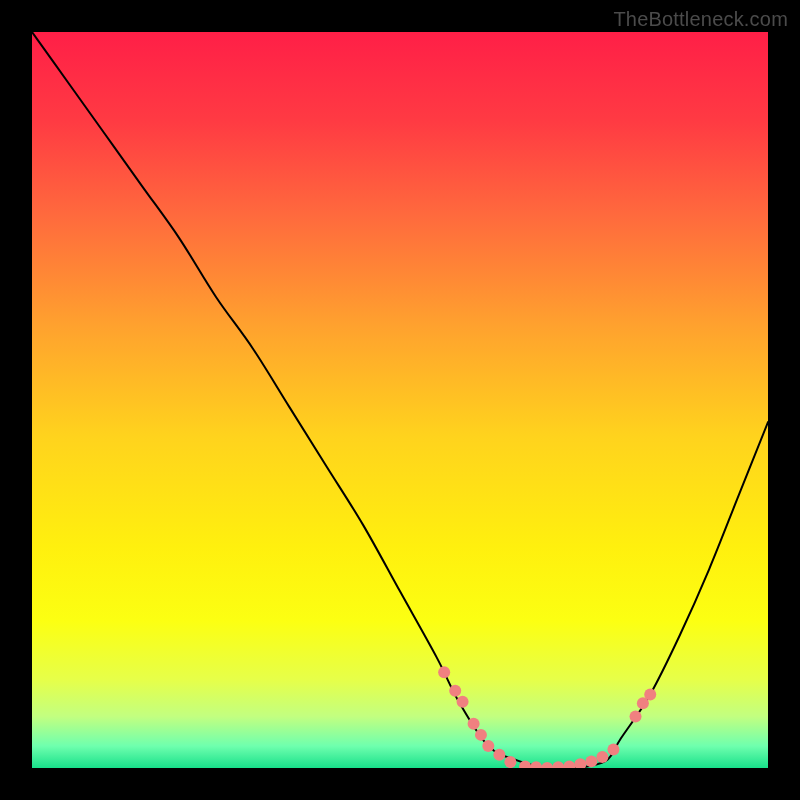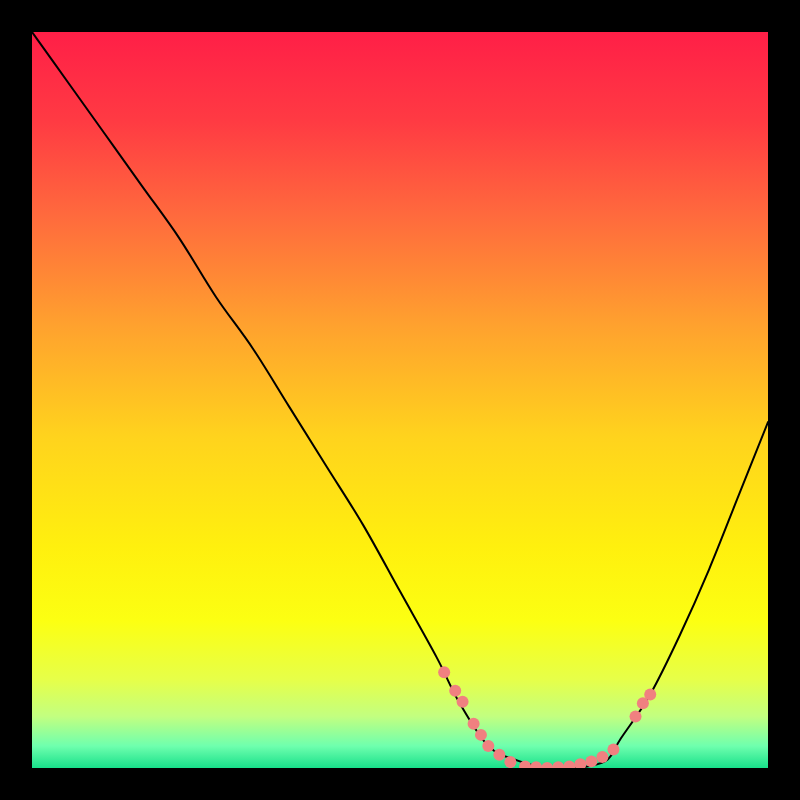--- a/index.html
+++ b/index.html
@@ -26,20 +26,21 @@
     top: 32px;
     width: 736px;
     height: 736px;
   }
   svg { display: block; }
 </style>
 </head>
 <body>
 
 <div class="container">
+  <div class="watermark">TheBottleneck.com</div>
   <div class="plot-area">
     <svg id="chart-svg" width="736" height="736" viewBox="0 0 736 736">
       <defs>
         <linearGradient id="bg-grad" x1="0" y1="0" x2="0" y2="1">
             <stop offset="0%" stop-color="#ff1f47"></stop>
             <stop offset="12%" stop-color="#ff3a43"></stop>
             <stop offset="25%" stop-color="#ff6a3d"></stop>
             <stop offset="40%" stop-color="#ffa22e"></stop>
             <stop offset="55.00000000000001%" stop-color="#ffd31d"></stop>
             <stop offset="70%" stop-color="#fff00e"></stop>

